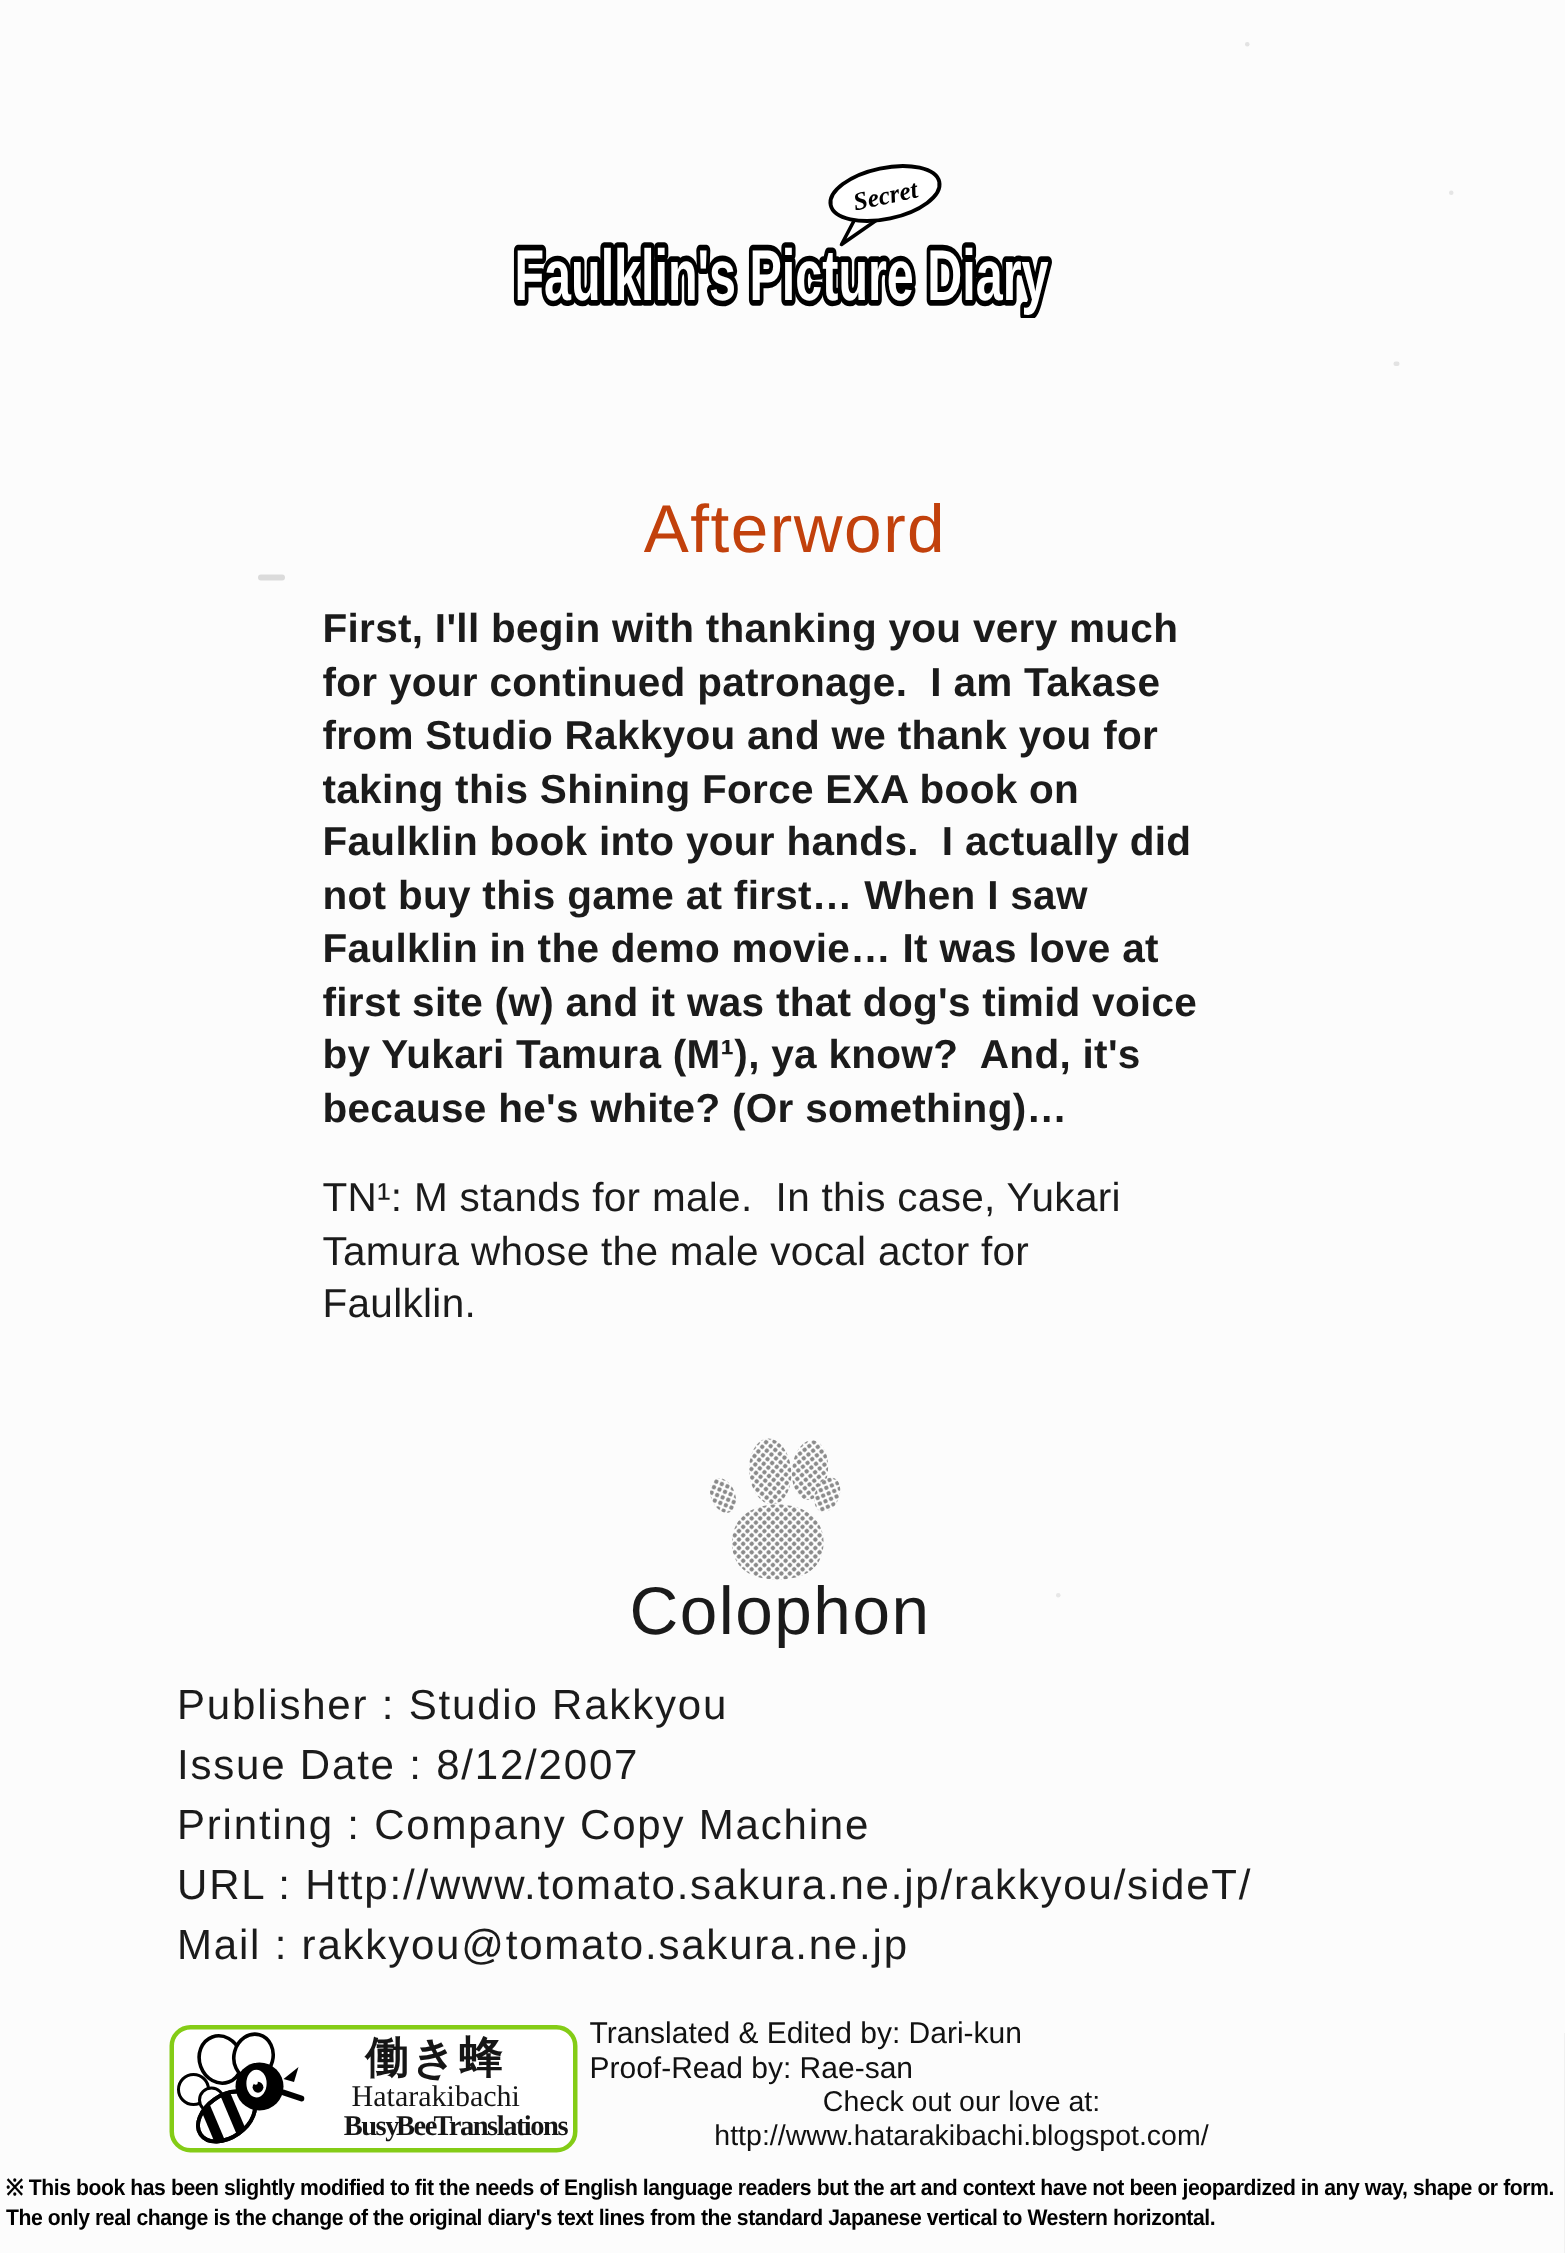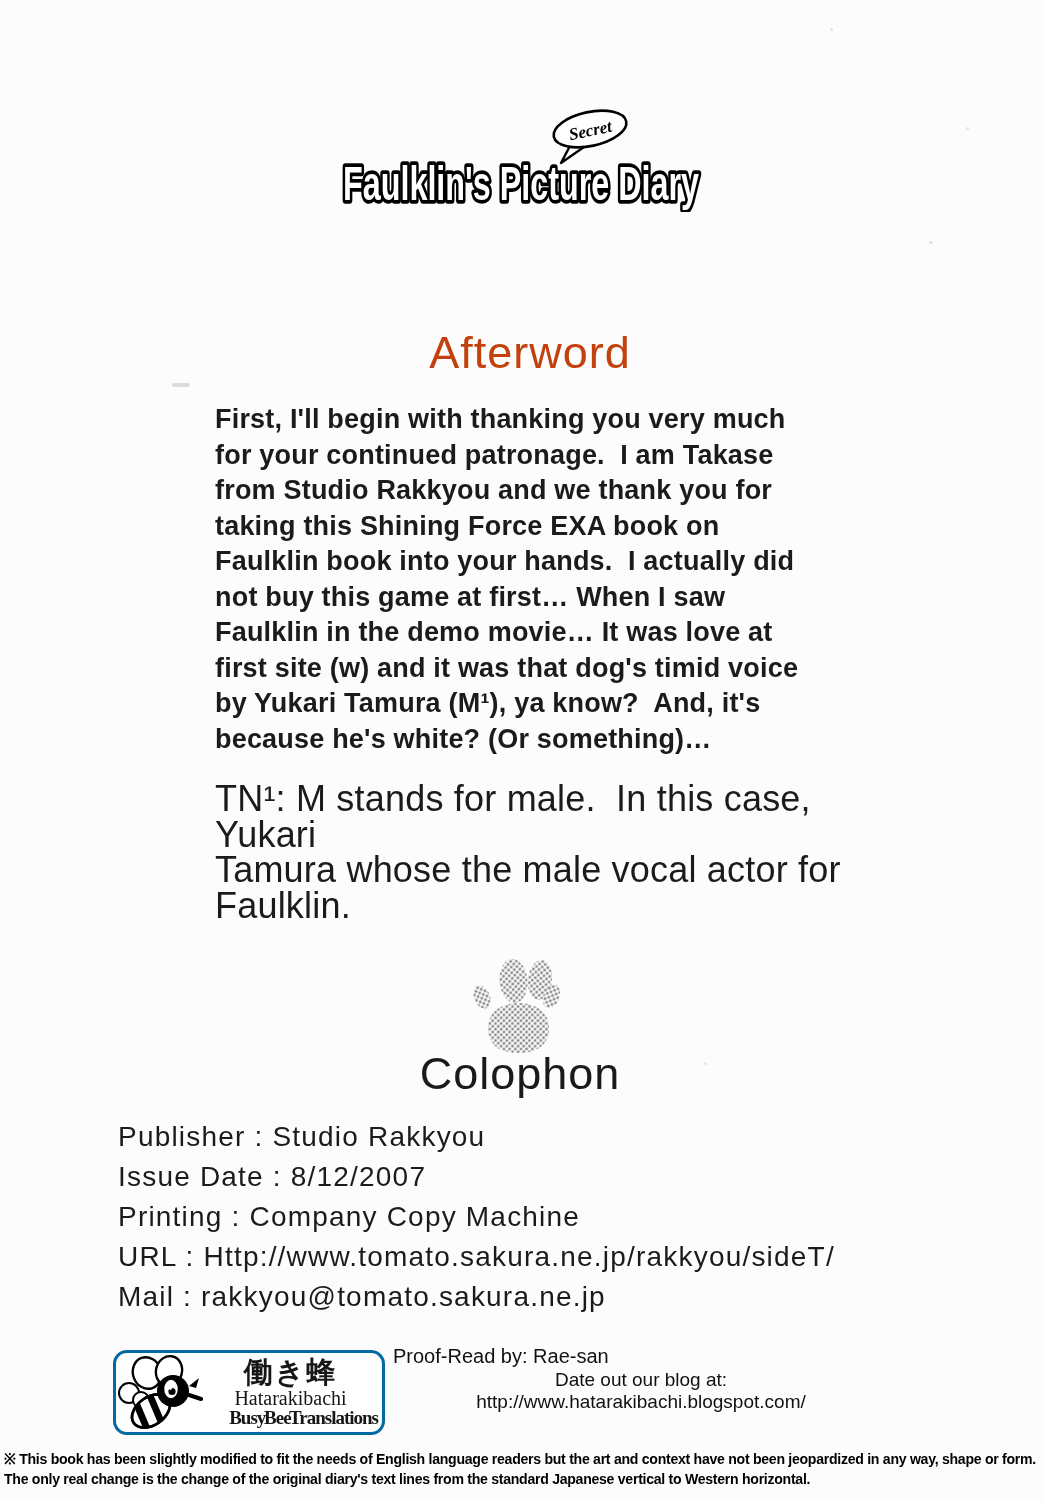--- a/index.html
+++ b/index.html
@@ -20,34 +20,34 @@
     font-size:45px;font-weight:400;letter-spacing:1px;color:#1a1a1a;
   }
   
   .body-text{
     position:absolute;left:215px;top:402px;width:660px;
     font-size:27px;line-height:35.5px;letter-spacing:.2px;
     white-space:pre-wrap;color:#1b1b1b;font-weight:bold;
   }
   .note-text{
     position:absolute;left:215px;top:781px;width:660px;
-    font-size:36px;line-height:35.5px;letter-spacing:.2px;
+    font-size:27px;line-height:35.5px;letter-spacing:.2px;
     white-space:pre-wrap;color:#1b1b1b;
   }
   
   .paw-svg{position:absolute;left:470px;top:950px;}
   
   .colophon-info{
     position:absolute;left:118px;top:1117px;width:820px;
     font-size:28px;line-height:40px;letter-spacing:1.2px;color:#1b1b1b;
   }
   
   .logo-box{
     position:absolute;left:113px;top:1350px;width:272px;height:85px;
-    border:3px solid #0369a1;border-radius:14px;box-sizing:border-box;
+    border:3px solid #84cc16;border-radius:14px;box-sizing:border-box;
     display:flex;align-items:center;background:#fff;
   }
   .bee-svg{flex:0 0 auto;margin-left:1px;}
   .logo-text{flex:1;text-align:center;line-height:1;padding-right:4px;}
   .logo-jp{font-size:29px;font-weight:bold;letter-spacing:2px;}
   .logo-romaji{font-family:"Liberation Serif",serif;font-size:20px;margin-top:1px;}
   .logo-en{font-family:"Liberation Serif",serif;font-size:19px;font-weight:bold;
            letter-spacing:-1px;word-spacing:-5px;margin-top:0px;text-align:right;}
   .credits{
     position:absolute;left:393px;top:1346px;width:440px;
@@ -150,22 +150,23 @@
       <path d="M72 42 l12 4" stroke="#000" stroke-width="4" stroke-linecap="round"></path>
     </svg>
     <div class="logo-text">
       <div class="logo-jp">働き蜂</div>
       <div class="logo-romaji">Hatarakibachi</div>
       <div class="logo-en">Busy Bee Translations</div>
     </div>
   </div>
 
   <div class="credits">
+    <div class="cline">Translated &amp; Edited by: Dari-kun</div>
     <div class="cline">Proof-Read by: Rae-san</div>
-    <div class="cline centered">Date out our blog at:</div>
+    <div class="cline centered">Check out our love at:</div>
     <div class="cline centered">http://www.hatarakibachi.blogspot.com/</div>
   </div>
 
   <div class="footer">
     <div>※ This book has been slightly modified to fit the needs of English language readers but the art and context have not been jeopardized in any way, shape or form.</div>
     <div>The only real change is the change of the original diary's text lines from the standard Japanese vertical to Western horizontal.</div>
   </div>
 
   <div class="speck" style="left:172px;top:383px;width:18px;height:4px;opacity:.65"></div>
   <div class="speck" style="left:830px;top:28px;width:3px;height:3px;opacity:.5"></div>

